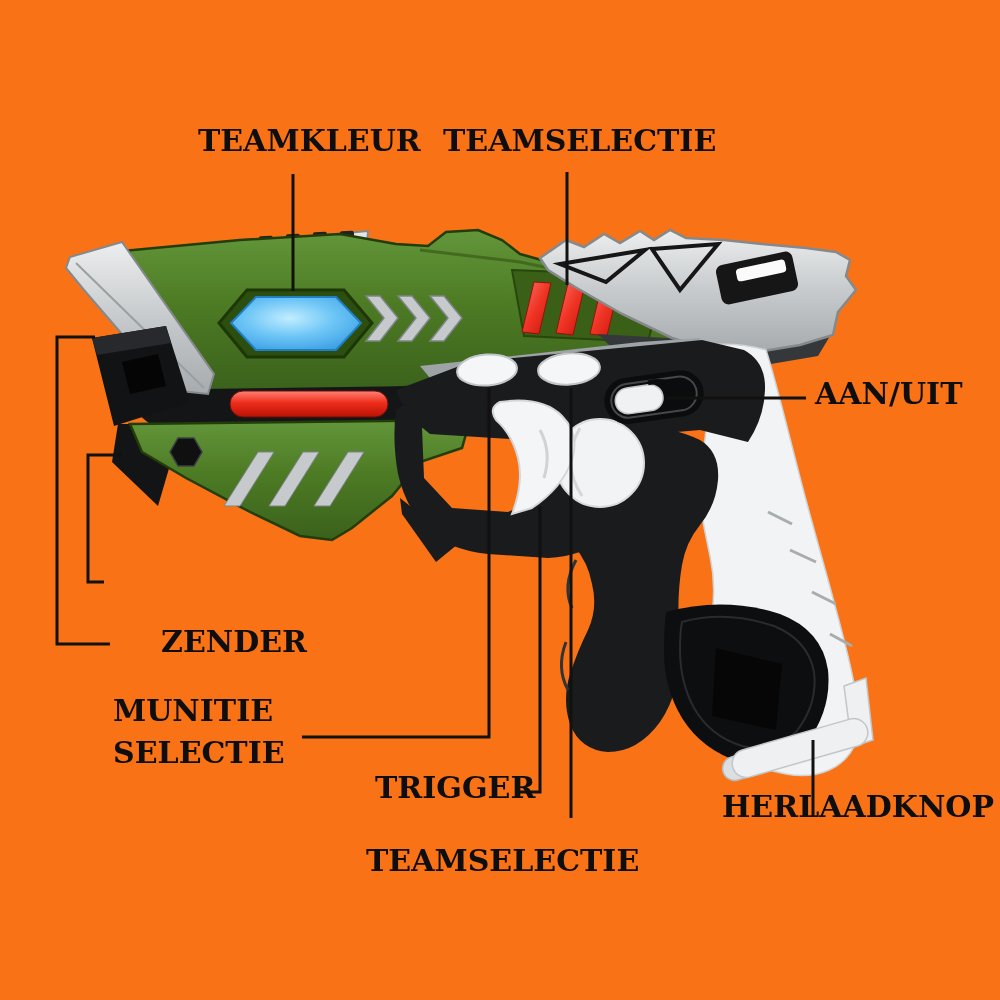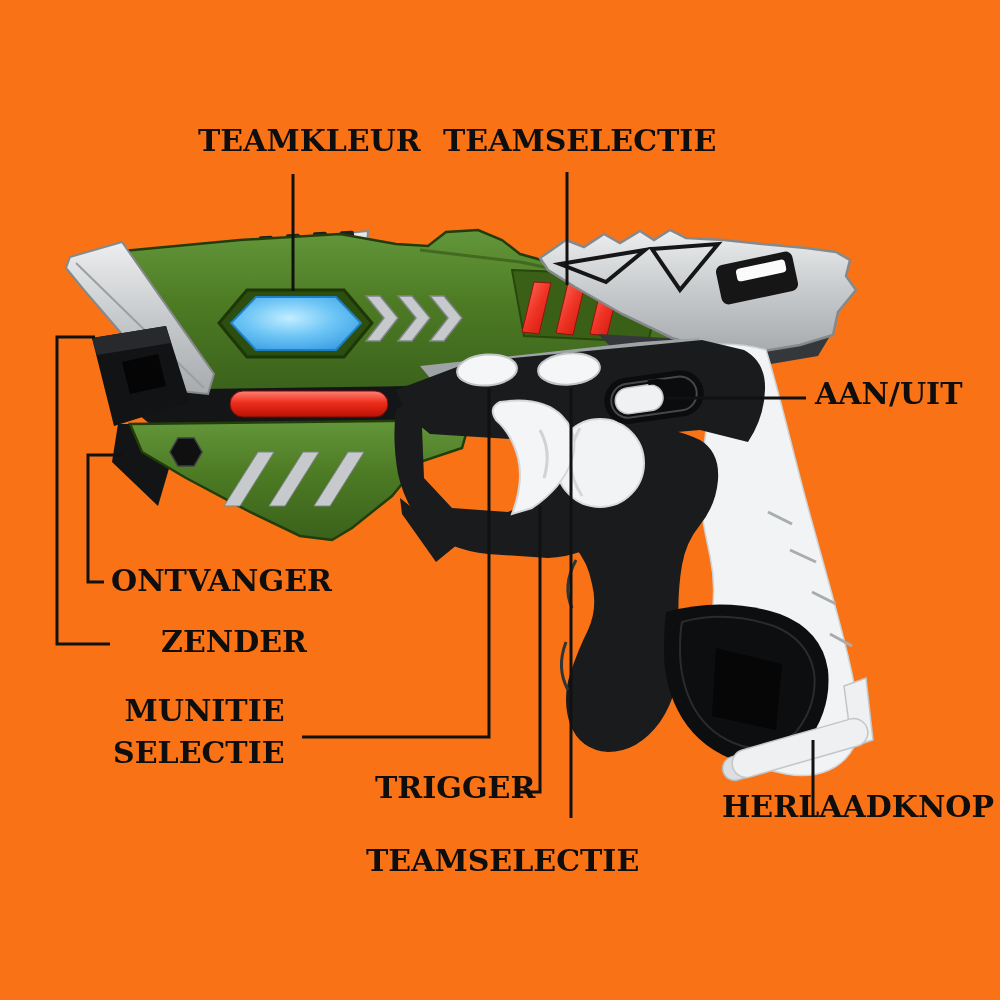--- a/index.html
+++ b/index.html
@@ -6,21 +6,21 @@
   .stage{position:relative;width:1000px;height:1000px;background:#f97316;overflow:hidden;
          font-family:"DejaVu Serif","Liberation Serif",serif;}
   .gun-svg{position:absolute;left:0;top:0;width:1000px;height:1000px;}
   .label{position:absolute;font-weight:700;font-size:30px;line-height:42px;color:#0e0e0e;
          letter-spacing:0px;white-space:pre-line;}
   .lbl-teamkleur{left:198px;top:120px;}
   .lbl-levensbalken{left:443px;top:120px;}
   .lbl-aanuit{left:815px;top:373px;}
   .lbl-ontvanger{left:111px;top:560px;}
   .lbl-zender{left:117px;top:621px;margin-left:44px;}
-  .lbl-munitie{left:113px;top:690px;text-align:right;}
+  .lbl-munitie{left:113px;top:690px;}
   .lbl-trigger{left:375px;top:767px;}
   .lbl-teamselectie{left:366px;top:840px;text-align:center;}
   .lbl-herlaadknop{left:691px;top:786px;margin-left:31px;}
 </style>
 </head>
 <body>
 
 <div class="stage">
 
   <svg class="gun-svg" viewBox="0 0 1000 1000">
@@ -212,20 +212,19 @@
       <polyline points="489,388 489,737 302,737"></polyline>
       <polyline points="540,506 540,792 516,792"></polyline>
       <polyline points="571,388 571,818"></polyline>
       <polyline points="813,740 813,816"></polyline>
     </g>
   </svg>
 
   <div class="label lbl-teamkleur">TEAMKLEUR</div>
   <div class="label lbl-levensbalken">TEAMSELECTIE</div>
   <div class="label lbl-aanuit">AAN/UIT</div>
-  <div class="label lbl-ontvanger">ONTVANGER</div>
   <div class="label lbl-zender">ZENDER</div>
   <div class="label lbl-munitie">MUNITIE
 SELECTIE</div>
   <div class="label lbl-trigger">TRIGGER</div>
   <div class="label lbl-teamselectie">TEAMSELECTIE</div>
   <div class="label lbl-herlaadknop">HERLAADKNOP</div>
 </div>
 
 </body></html>

